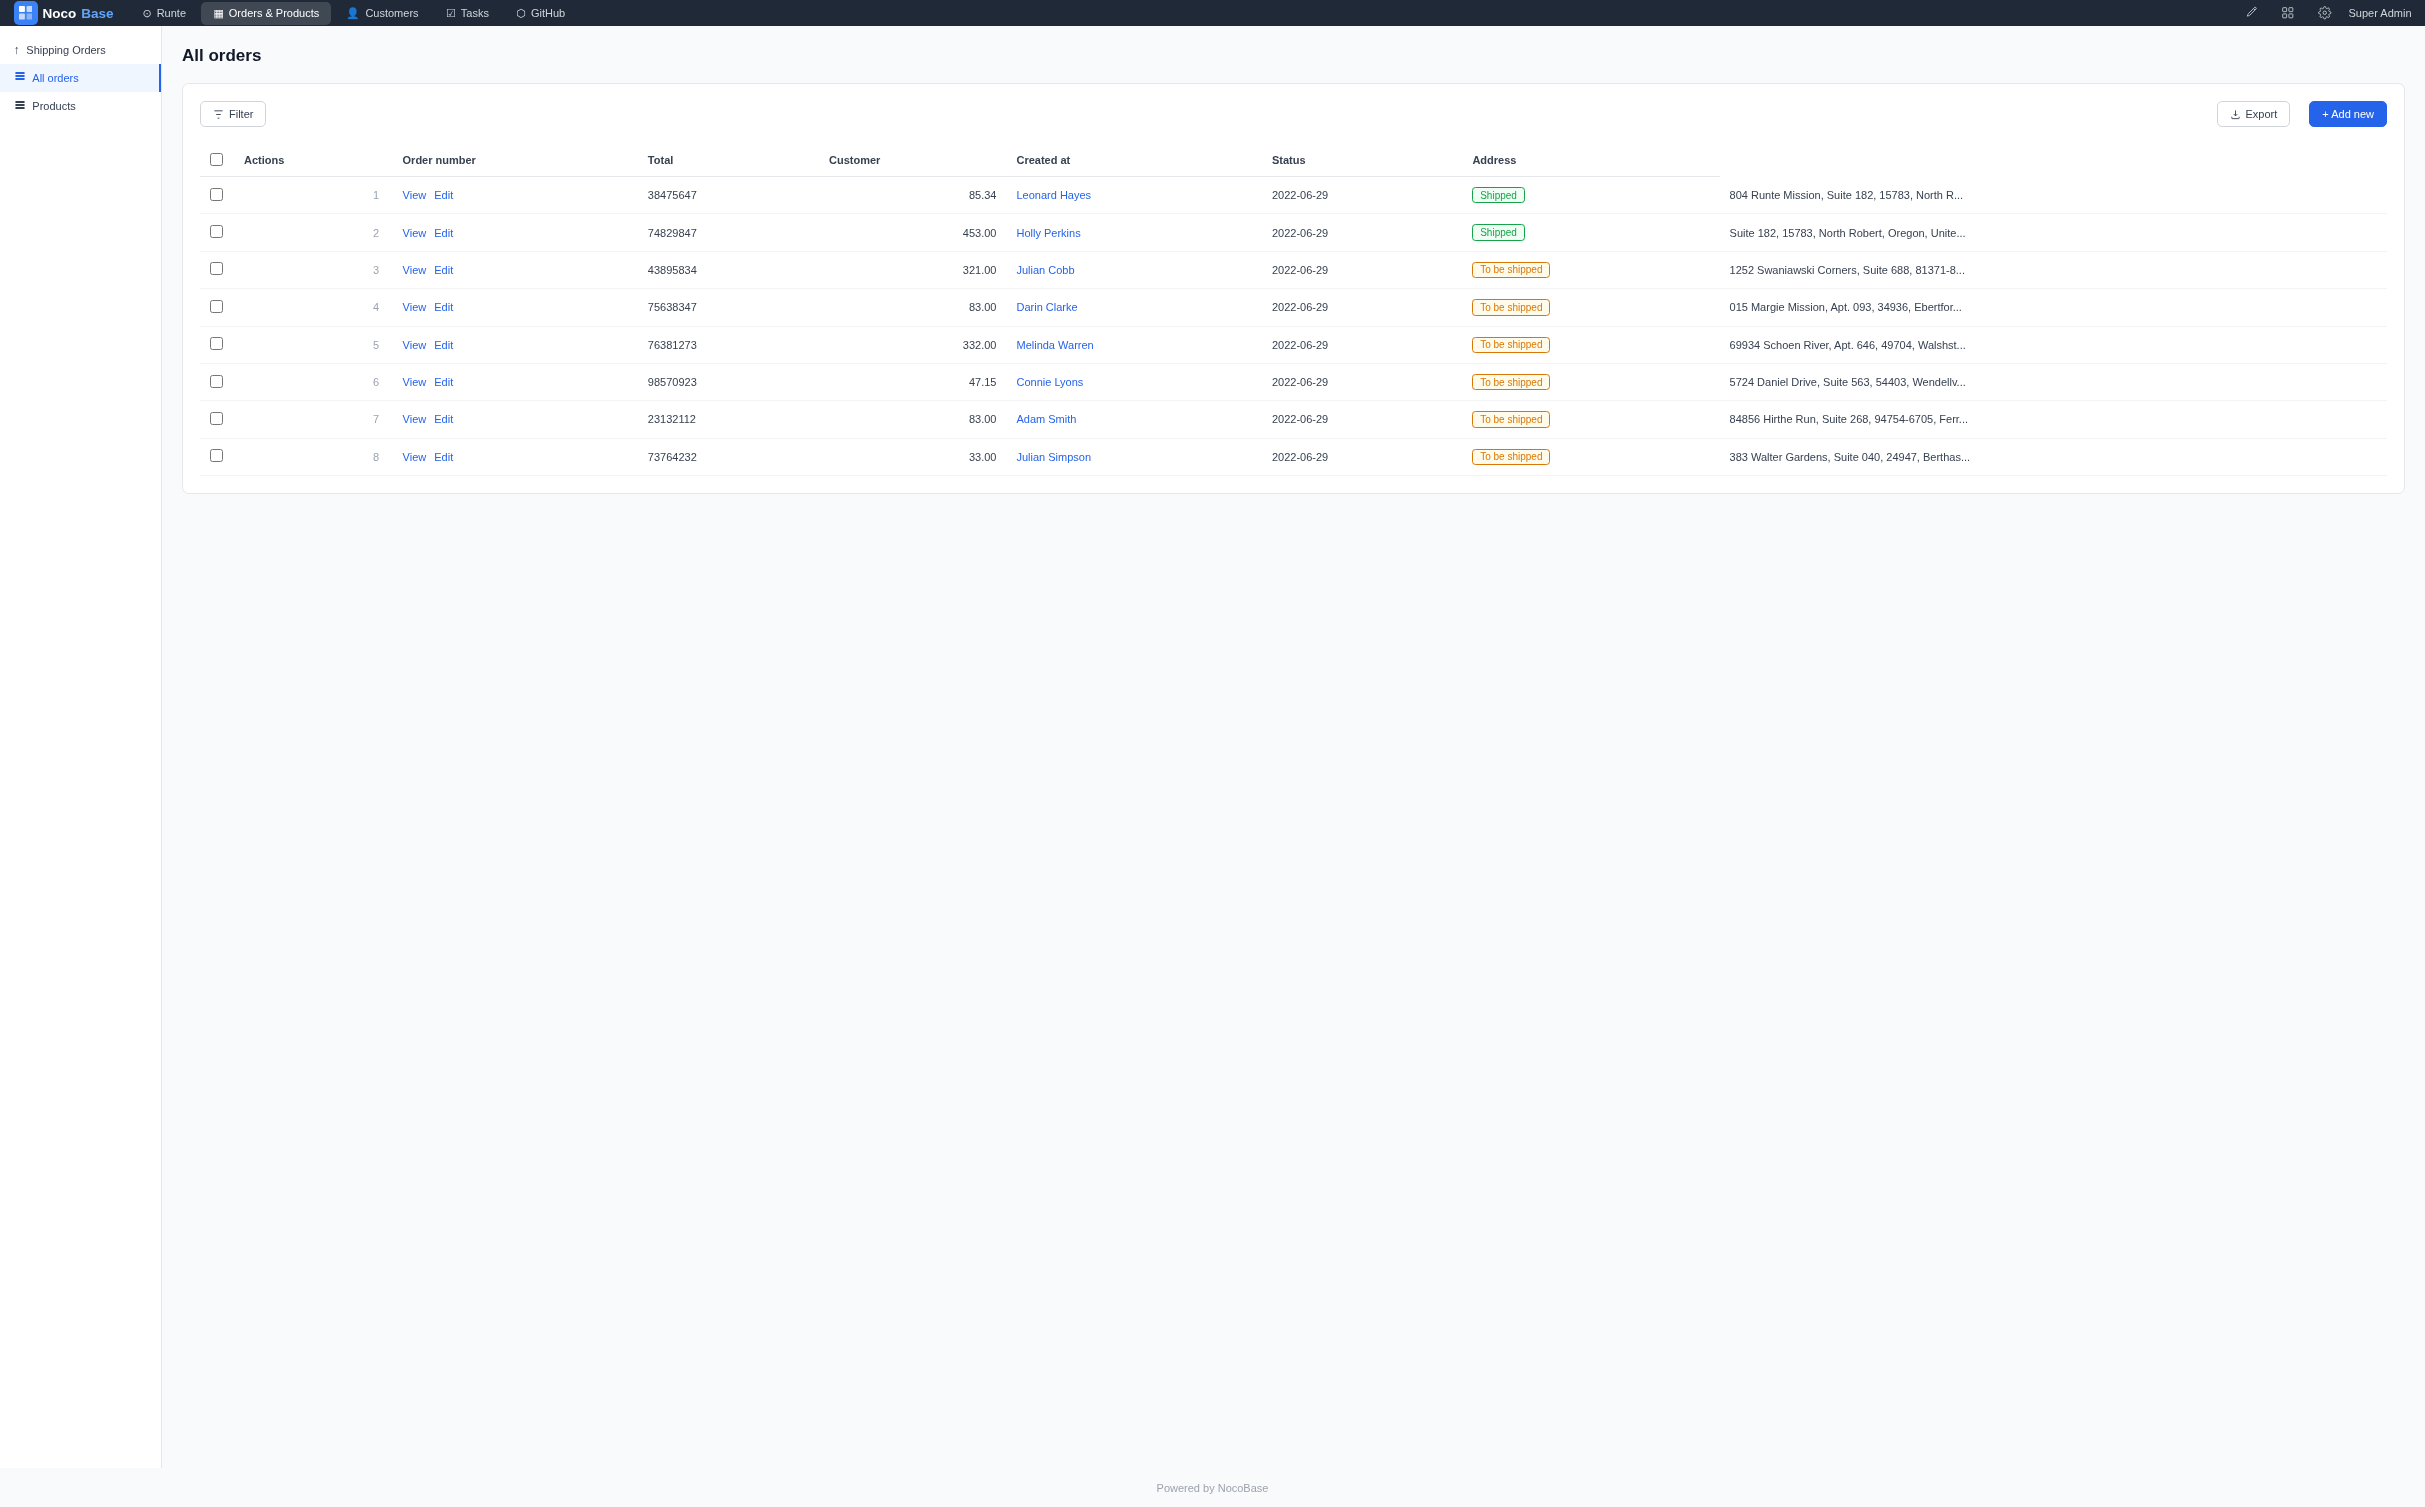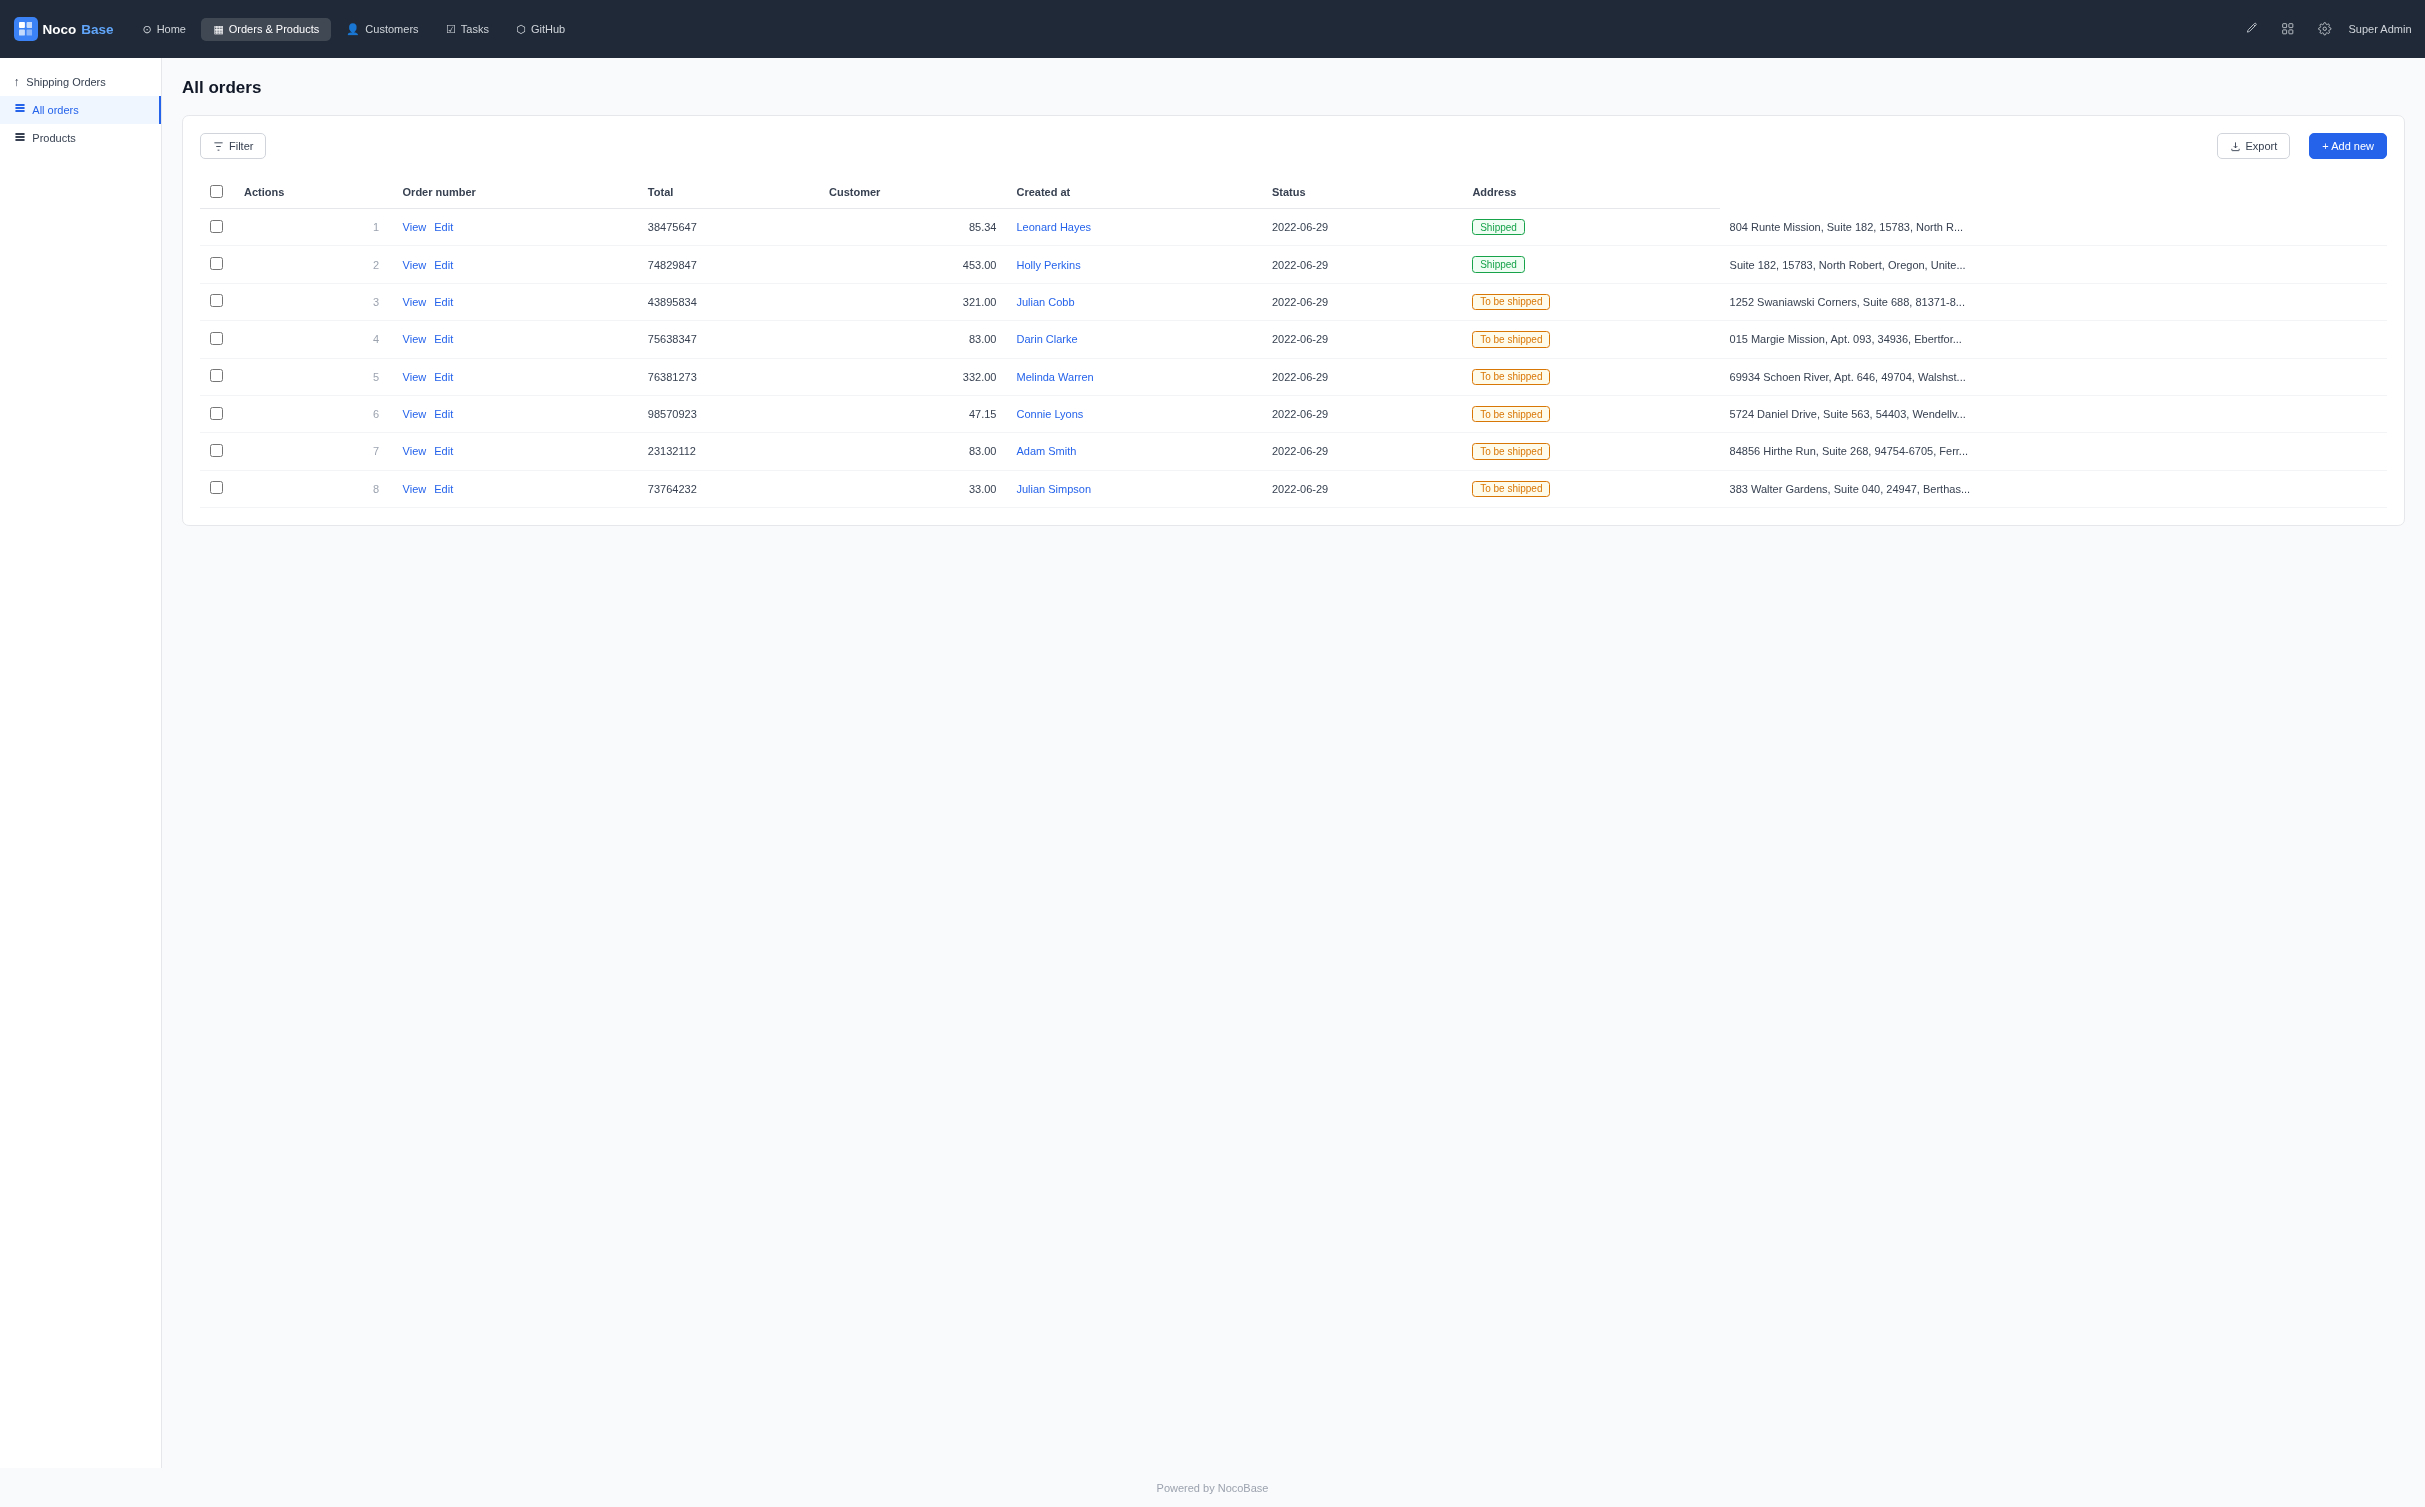--- a/index.html
+++ b/index.html
@@ -4,21 +4,21 @@
   <style>
     * { box-sizing: border-box; margin: 0; padding: 0; }
     body { font-family: -apple-system, BlinkMacSystemFont, 'Segoe UI', sans-serif; font-size: 12px; background: #f5f6fa; color: #333; height: 100vh; display: flex; flex-direction: column; }
 
     
     .topnav {
       background: #1f2937;
       color: #fff;
       display: flex;
       align-items: center;
-      height: 58px;
+      height: 26px;
       padding: 0 13.5px;
       gap: 3.4px;
       flex-shrink: 0;
     }
     .logo {
       display: flex;
       align-items: center;
       gap: 5px;
       margin-right: 13.5px;
       font-size: 13.5px;
@@ -248,21 +248,21 @@
         <rect y="9" width="7" height="7" fill="white" rx="1" opacity="0.7"></rect>
         <rect x="9" y="9" width="7" height="7" fill="white" rx="1" opacity="0.4"></rect>
       </svg>
     </div>
     <span class="logo-text-noco">Noco</span>
       <span class="logo-text-base">Base</span>
   </div>
 
   <div class="nav-item">
     <span>⊙</span>
-    <span>Home</span>
+    <span>Runte</span>
   </div>
   <div class="nav-item active">
     <span>▦</span>
     <span>Orders &amp; Products</span>
   </div>
   <div class="nav-item">
     <span>👤</span>
     <span>Customers</span>
   </div>
   <div class="nav-item">

